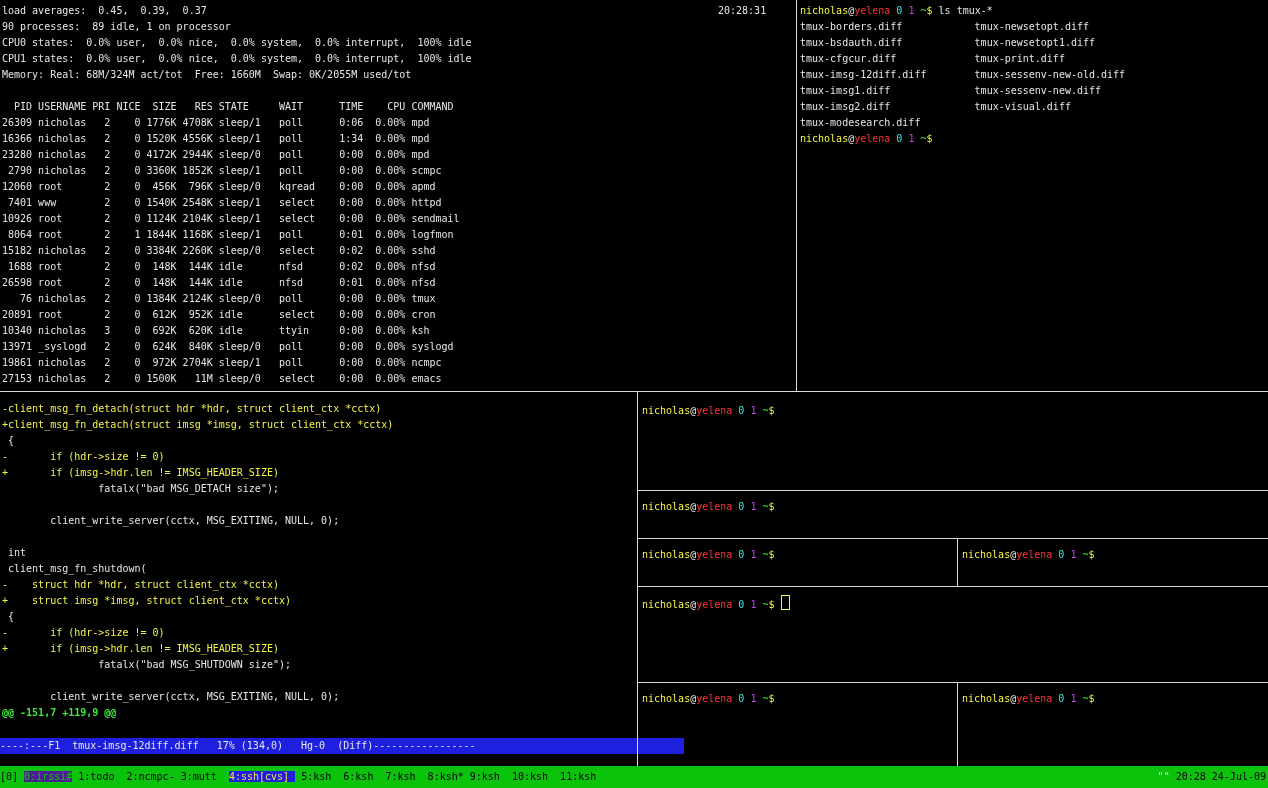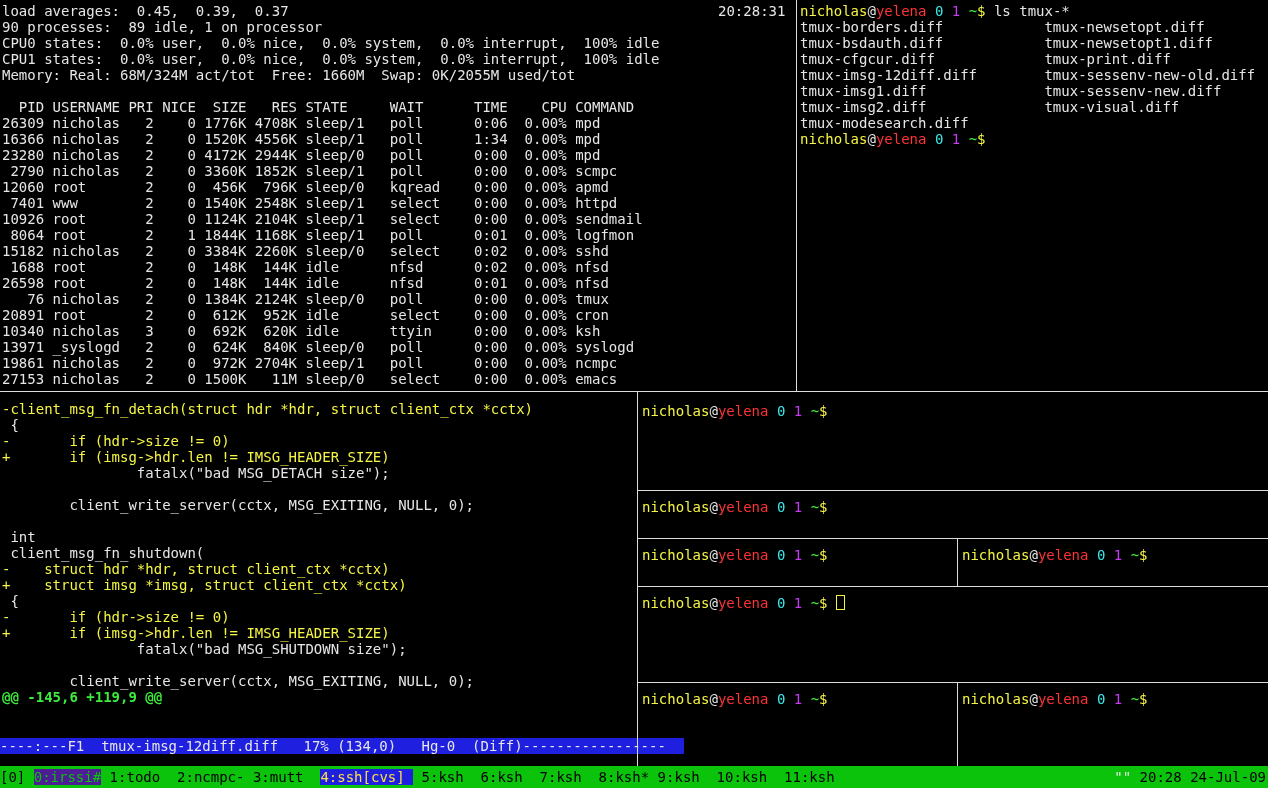--- a/index.html
+++ b/index.html
@@ -1,17 +1,17 @@
 <!DOCTYPE html>
 <html style="--foreground: #e6e6e6; --yellow: #f5f543; --red: #fb3434; --cyan: #37e9e9; --magenta: #c33cf1; --green: #3deb3d; --blue_bg: #1f1fe0; --status_green: #0cc30c; --border: #dcdcdc;"><head>
 <meta charset="utf-8">
 <style>
   html,body{margin:0;padding:0;background:#000;width:1268px;height:788px;overflow:hidden}
   #screen{position:relative;width:1268px;height:788px;background:#000;
-          font-family:"DejaVu Sans Mono",monospace;font-size:14px;line-height:16px;color:var(--foreground)}
+          font-family:"DejaVu Sans Mono",monospace;font-size:10px;line-height:16px;color:var(--foreground)}
   pre{margin:0;font:inherit;tab-size:8;white-space:pre}
   .mono{white-space:pre}
   .abs{position:absolute}
   .b{font-weight:normal}
   .c-w{color:var(--foreground)}
   .c-y{color:var(--yellow)}
   .c-r{color:var(--red)}
   .c-c{color:var(--cyan)}
   .c-m{color:var(--magenta)}
   .c-g{color:var(--green)}
@@ -77,38 +77,39 @@
 tmux-imsg-12diff.diff        tmux-sessenv-new-old.diff
 tmux-imsg1.diff              tmux-sessenv-new.diff
 tmux-imsg2.diff              tmux-visual.diff
 tmux-modesearch.diff</pre>
     <div class="mono"><span><span class="c-y b">nicholas</span><span class="c-w">@</span><span class="c-r b">yelena</span> <span class="c-c b">0</span> <span class="c-m b">1</span> <span class="c-g b">~</span><span class="c-y b">$</span></span></div>
   </div>
 
   <div class="abs" style="left:0;top:0;width:637px;height:766px">
     <div id="emacs-lines" class="abs" style="left:2px;top:401px">
         <div class="eline yellow">-client_msg_fn_detach(struct hdr *hdr, struct client_ctx *cctx)</div>
+        <div class="eline yellow">+client_msg_fn_detach(struct imsg *imsg, struct client_ctx *cctx)</div>
         <div class="eline white"> {</div>
         <div class="eline yellow">-	if (hdr-&gt;size != 0)</div>
         <div class="eline yellow">+	if (imsg-&gt;hdr.len != IMSG_HEADER_SIZE)</div>
         <div class="eline white">		fatalx("bad MSG_DETACH size");</div>
         <div class="eline white"> </div>
         <div class="eline white">	client_write_server(cctx, MSG_EXITING, NULL, 0);</div>
         <div class="eline white"> </div>
         <div class="eline white"> int</div>
         <div class="eline white"> client_msg_fn_shutdown(</div>
         <div class="eline yellow">-    struct hdr *hdr, struct client_ctx *cctx)</div>
         <div class="eline yellow">+    struct imsg *imsg, struct client_ctx *cctx)</div>
         <div class="eline white"> {</div>
         <div class="eline yellow">-	if (hdr-&gt;size != 0)</div>
         <div class="eline yellow">+	if (imsg-&gt;hdr.len != IMSG_HEADER_SIZE)</div>
         <div class="eline white">		fatalx("bad MSG_SHUTDOWN size");</div>
         <div class="eline white"> </div>
         <div class="eline white">	client_write_server(cctx, MSG_EXITING, NULL, 0);</div>
-        <div class="eline green">@@ -145,6 +119,9 @@</div>
+        <div class="eline green">@@ -151,7 +119,9 @@</div>
       </div>
     <div id="emacs-modeline"><span>----:---F1  </span><span class="b">tmux-imsg-12diff.diff</span><span>   17% (134,0)   Hg-0  (Diff)-----------------</span></div>
   </div>
 
   <div class="abs mono" style="left:642px;top:403px"><span><span class="c-y b">nicholas</span><span class="c-w">@</span><span class="c-r b">yelena</span> <span class="c-c b">0</span> <span class="c-m b">1</span> <span class="c-g b">~</span><span class="c-y b">$</span></span></div>
   <div class="abs mono" style="left:642px;top:499px"><span><span class="c-y b">nicholas</span><span class="c-w">@</span><span class="c-r b">yelena</span> <span class="c-c b">0</span> <span class="c-m b">1</span> <span class="c-g b">~</span><span class="c-y b">$</span></span></div>
   <div class="abs mono" style="left:642px;top:547px"><span><span class="c-y b">nicholas</span><span class="c-w">@</span><span class="c-r b">yelena</span> <span class="c-c b">0</span> <span class="c-m b">1</span> <span class="c-g b">~</span><span class="c-y b">$</span></span></div>
   <div class="abs mono" style="left:962px;top:547px"><span><span class="c-y b">nicholas</span><span class="c-w">@</span><span class="c-r b">yelena</span> <span class="c-c b">0</span> <span class="c-m b">1</span> <span class="c-g b">~</span><span class="c-y b">$</span></span></div>
   <div class="abs mono" style="left:642px;top:595px"><span><span class="c-y b">nicholas</span><span class="c-w">@</span><span class="c-r b">yelena</span> <span class="c-c b">0</span> <span class="c-m b">1</span> <span class="c-g b">~</span><span class="c-y b">$</span></span><span> </span><span class="cursor"></span></div>
   <div class="abs mono" style="left:642px;top:691px"><span><span class="c-y b">nicholas</span><span class="c-w">@</span><span class="c-r b">yelena</span> <span class="c-c b">0</span> <span class="c-m b">1</span> <span class="c-g b">~</span><span class="c-y b">$</span></span></div>

